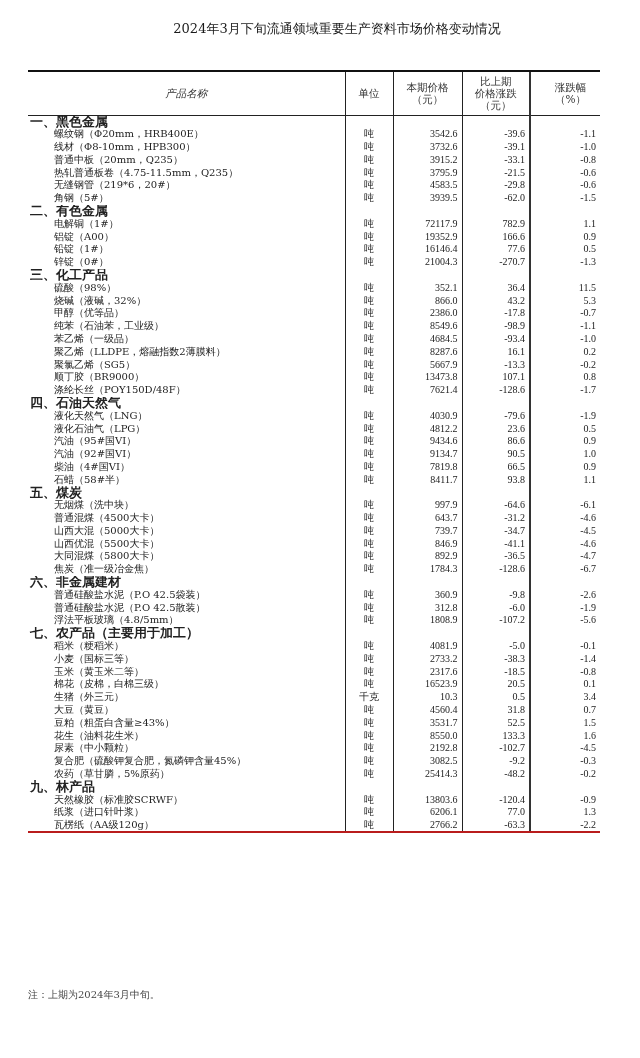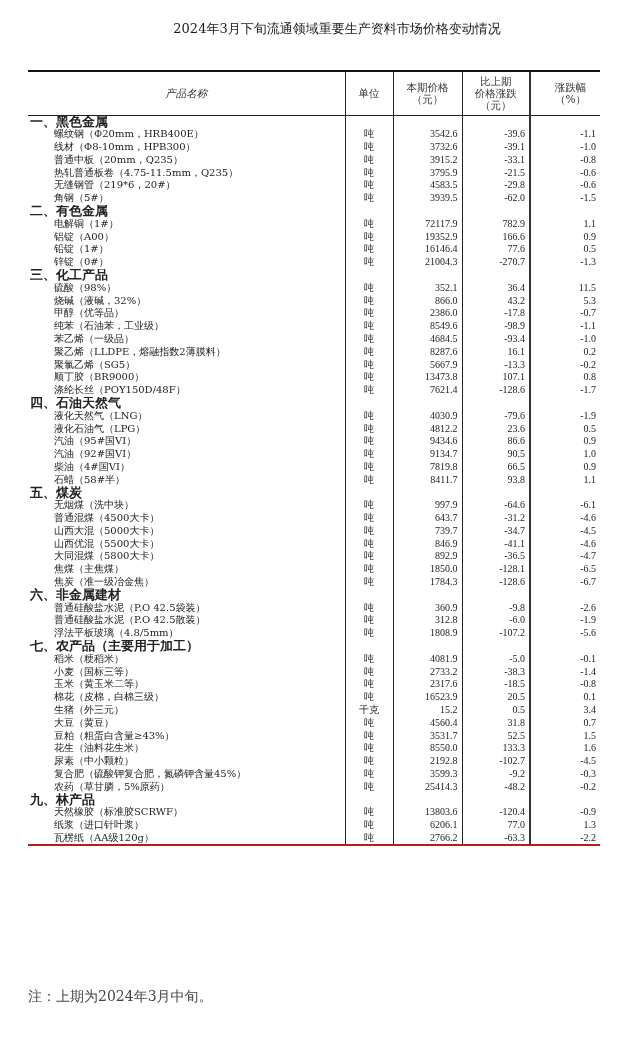--- a/index.html
+++ b/index.html
@@ -17,21 +17,21 @@
   table.main tbody tr { height:12.8px; }
   table.main td { font-size:10px; line-height:12px; padding:0 2px; white-space:nowrap; overflow:hidden;
                   border-left:1px solid #222; color:#222; }
   table.main td:first-child { border-left:none; }
   table.main td.c-sep-thick { border-left:2px solid #333; }
   table.main td.num { text-align:right; padding-right:4px; font-family:"Liberation Serif", serif; font-size:10px; }
   table.main td.unit { text-align:center; }
   tr.section td.name { font-weight:bold; font-family:Liberation Serif, serif; font-size:13px; padding-left:2px;margin-left:48px; }
   tr.item td.name { padding-left:26px; font-size:10px; }
   table.main tbody tr:last-child td { border-bottom:2px solid #b91c1c; }
-  .note { position:absolute; top:988px; left:28px; font-size:14px; color:#444; }
+  .note { position:absolute; top:988px; left:28px; font-size:10px; color:#444; }
 </style>
 </head>
 <body>
 
 <div class="title">2024年3月下旬流通领域重要生产资料市场价格变动情况</div>
 
 <table class="main">
   <colgroup>
     <col style="width:317px">
     <col style="width:48px">
@@ -298,27 +298,20 @@
         <td class="num c-sep-thick">-4.6</td>
       </tr>
       <tr class="item">
         <td class="name">大同混煤（5800大卡）</td>
         <td class="unit">吨</td>
         <td class="num">892.9</td>
         <td class="num">-36.5</td>
         <td class="num c-sep-thick">-4.7</td>
       </tr>
       <tr class="item">
-        <td class="name">焦煤（主焦煤）</td>
-        <td class="unit">吨</td>
-        <td class="num">1850.0</td>
-        <td class="num">-128.1</td>
-        <td class="num c-sep-thick">-6.5</td>
-      </tr>
-      <tr class="item">
         <td class="name">焦炭（准一级冶金焦）</td>
         <td class="unit">吨</td>
         <td class="num">1784.3</td>
         <td class="num">-128.6</td>
         <td class="num c-sep-thick">-6.7</td>
       </tr>
       <tr class="section">
         <td class="name">六、非金属建材</td>
         <td></td>
         <td></td>
@@ -377,21 +370,21 @@
       <tr class="item">
         <td class="name">棉花（皮棉，白棉三级）</td>
         <td class="unit">吨</td>
         <td class="num">16523.9</td>
         <td class="num">20.5</td>
         <td class="num c-sep-thick">0.1</td>
       </tr>
       <tr class="item">
         <td class="name">生猪（外三元）</td>
         <td class="unit">千克</td>
-        <td class="num">15.2</td>
+        <td class="num">10.3</td>
         <td class="num">0.5</td>
         <td class="num c-sep-thick">3.4</td>
       </tr>
       <tr class="item">
         <td class="name">大豆（黄豆）</td>
         <td class="unit">吨</td>
         <td class="num">4560.4</td>
         <td class="num">31.8</td>
         <td class="num c-sep-thick">0.7</td>
       </tr>
@@ -412,21 +405,21 @@
       <tr class="item">
         <td class="name">尿素（中小颗粒）</td>
         <td class="unit">吨</td>
         <td class="num">2192.8</td>
         <td class="num">-102.7</td>
         <td class="num c-sep-thick">-4.5</td>
       </tr>
       <tr class="item">
         <td class="name">复合肥（硫酸钾复合肥，氮磷钾含量45%）</td>
         <td class="unit">吨</td>
-        <td class="num">3599.3</td>
+        <td class="num">3082.5</td>
         <td class="num">-9.2</td>
         <td class="num c-sep-thick">-0.3</td>
       </tr>
       <tr class="item">
         <td class="name">农药（草甘膦，5%原药）</td>
         <td class="unit">吨</td>
         <td class="num">25414.3</td>
         <td class="num">-48.2</td>
         <td class="num c-sep-thick">-0.2</td>
       </tr>

